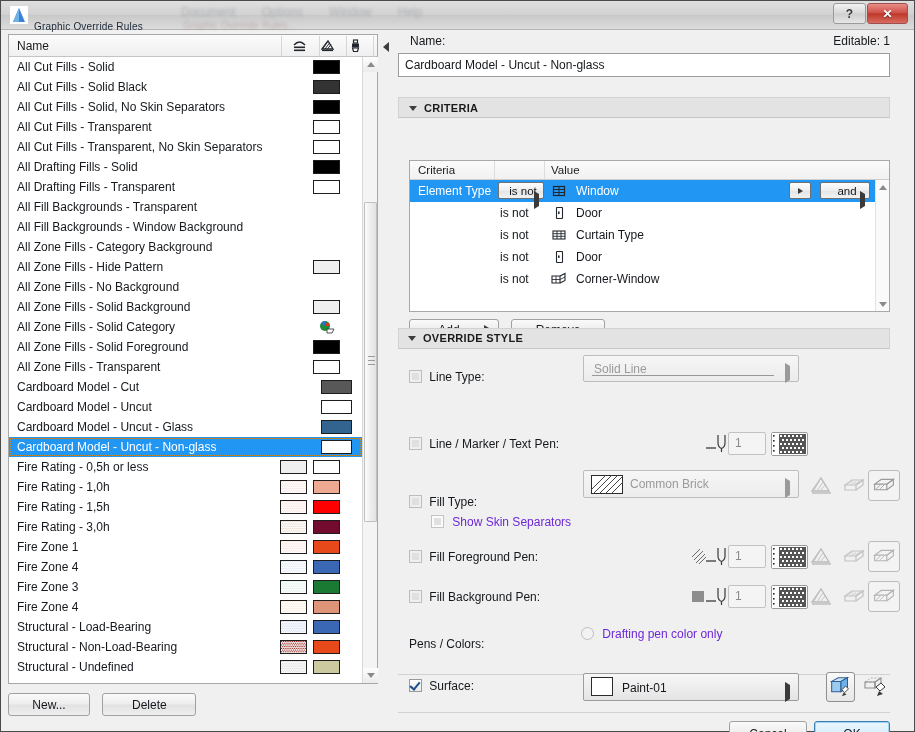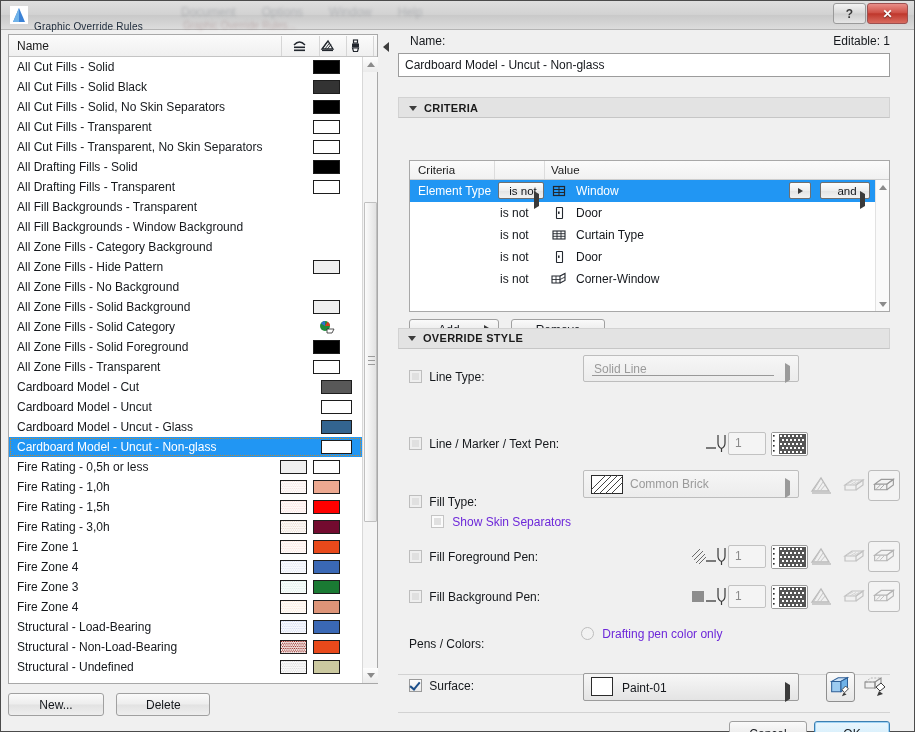--- a/index.html
+++ b/index.html
@@ -1404,21 +1404,21 @@
           <div class="grip" style="top:157px;"></div>
           <div class="grip" style="top:161px;"></div>
         </div>
         <div class="vs-arrow vs-down">
             <div class="tri-dn"></div>
           </div>
       </div>
     </div>
 
     <div class="btnrow">
-      <div class="btn" style="width:96px;">New...</div>
+      <div class="btn" style="width:82px;">New...</div>
       <div class="btn" style="width:94px;margin-left:9px;">Delete</div>
     </div>
   </div>
 
   <div class="splitter">
     <div class="split-arrow"></div>
   </div>
 
   <div class="rightpanel">
 

